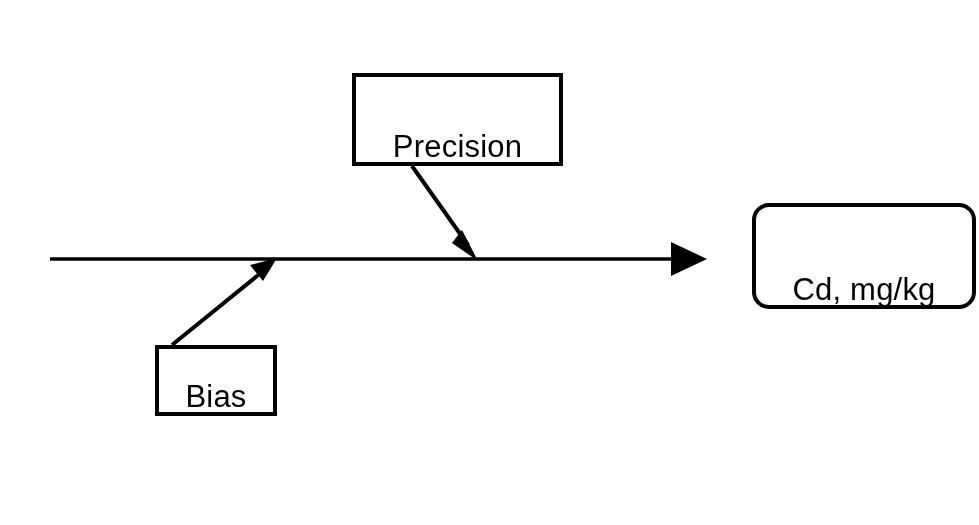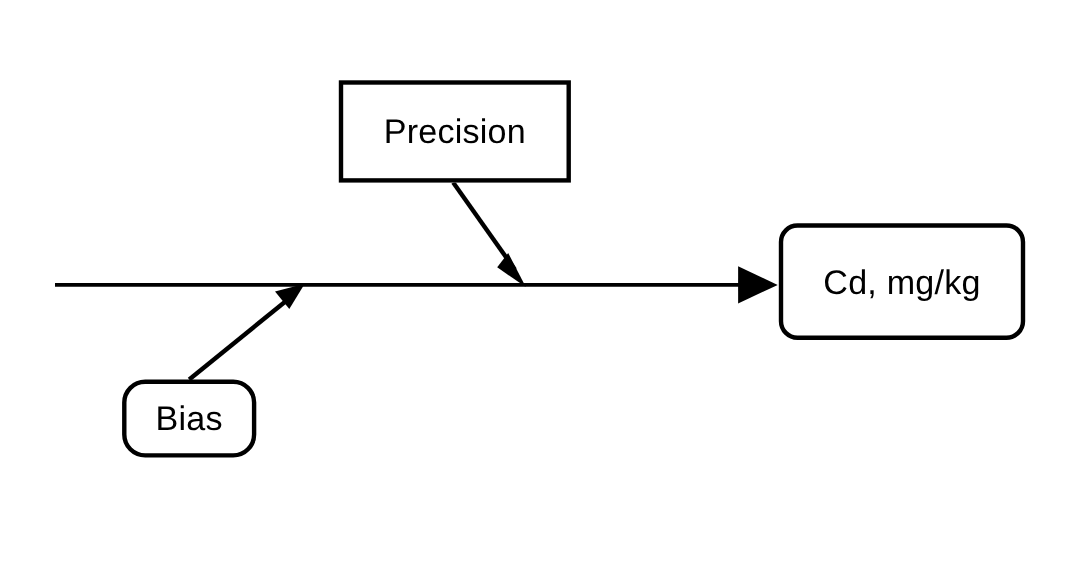--- a/index.html
+++ b/index.html
@@ -24,44 +24,44 @@
     top: 0;
     width: 979px;
     height: 525px;
   }
   .node-box {
     position: absolute;
     box-sizing: border-box;
     background: #ffffff;
     border: 4px solid #000000;
     display: flex;
-    align-items: center;
+    align-items: flex-end;
     justify-content: center;
     color: #000000;
     line-height: 1;
     white-space: nowrap;
+    margin-left: 44px;
   }
   .node-label {
     font-family: "Liberation Sans", sans-serif;
     font-size: 31px;
     color: #000000;
     letter-spacing: 0.2px;
   }
   #box-precision {
     left: 308px;
     top: 73px;
     width: 211px;
     height: 93px;
   }
   #box-bias {
     left: 111px;
     top: 345px;
     width: 122px;
     height: 71px;
-    border-radius: 21px;
   }
   #box-outcome {
     left: 708px;
     top: 203px;
     width: 224px;
     height: 106px;
     border-radius: 17px;
   }
 </style>
 </head>

